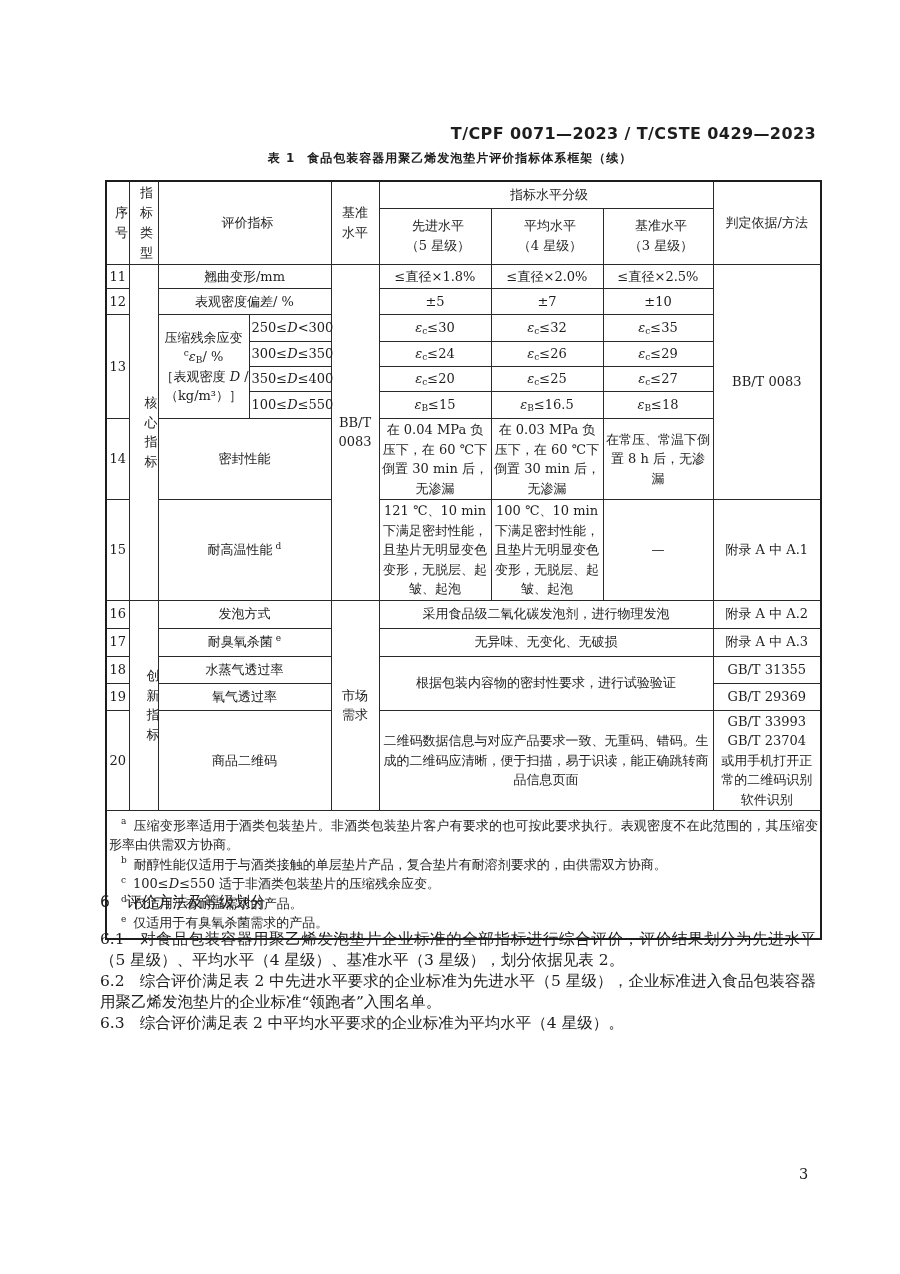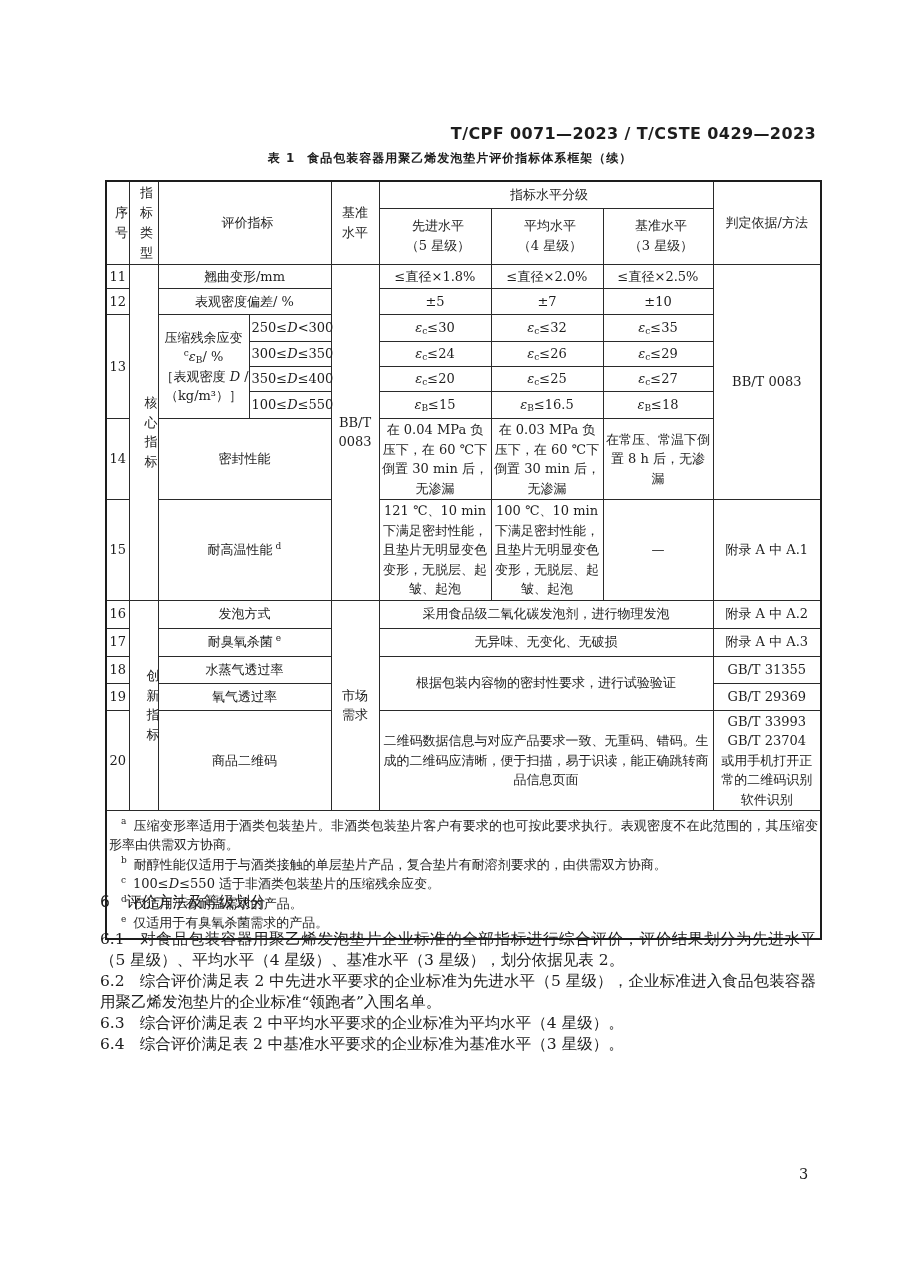--- a/index.html
+++ b/index.html
@@ -222,18 +222,17 @@
       </td>
     </tr>
   </tbody>
     </table>
 
   <div class="sec">
     <div class="sec-h"><span class="pnum">6</span><span>评价方法及等级划分</span></div>
     <p class="para"><span class="pnum">6.1</span><span>对食品包装容器用聚乙烯发泡垫片企业标准的全部指标进行综合评价，评价结果划分为先进水平（5 星级）、平均水平（4 星级）、基准水平（3 星级），划分依据见表 2。</span></p>
     <p class="para"><span class="pnum">6.2</span><span>综合评价满足表 2 中先进水平要求的企业标准为先进水平（5 星级），企业标准进入食品包装容器用聚乙烯发泡垫片的企业标准“领跑者”入围名单。</span></p>
     <p class="para"><span class="pnum">6.3</span><span>综合评价满足表 2 中平均水平要求的企业标准为平均水平（4 星级）。</span></p>
-    <p class="para"><span class="pnum">6.4</span><span>综合评价满足表 2 中基准水平要求的企业标准为基准水平（3 星级）。</span></p>
   </div>
 
   <div class="pagenum">3</div>
 
 </div>
 
 </body></html>

